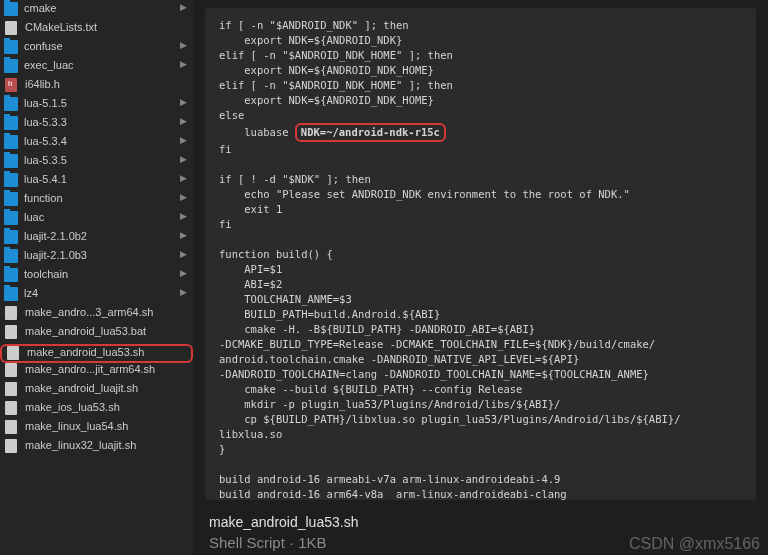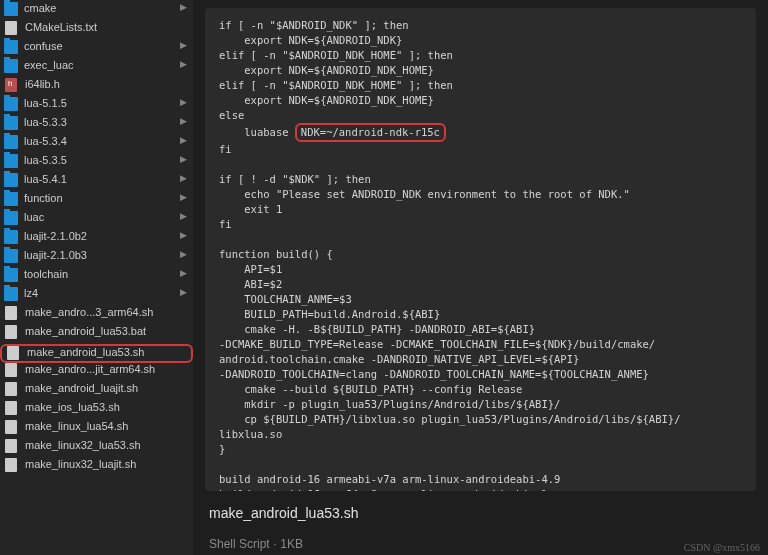--- a/index.html
+++ b/index.html
@@ -81,36 +81,36 @@
     overflow: hidden;
     position: relative;
     flex: 1;
   }
   .highlight-box {
     border: 2px solid #d63838;
     border-radius: 6px;
     padding: 0 4px;
     display: inline-block;
     line-height: 15px;
+    font-weight: bold;
   }
   .footer {
     padding: 14px 16px 4px 16px;
   }
   .footer-title {
     color: #e0e0e0; font-size: 14px; font-weight: 500;
   }
   .footer-sub {
-    color: #8a8a8a; font-size: 12px; margin-top: 16px;
+    color: #8a8a8a; font-size: 15px; margin-top: 4px;
   }
   .watermark {
     position: fixed;
     bottom: 2px; right: 8px;
     color: rgba(200,200,200,0.4);
-    font-size: 10px;
-    font-family: Liberation Serif, serif;
+    font-size: 16px;
   }
 </style>
 </head>
 <body>
 
 <div class="sidebar" id="sidebar">
     <div class="file-item">
       <div class="folder-icon"></div>
       <span class="label">cmake</span>
       <span class="chevron">▶</span>
@@ -208,24 +208,20 @@
       <div class="file-icon file"></div>
       <span class="label">make_android_luajit.sh</span>
     </div>
     <div class="file-item">
       <div class="file-icon file"></div>
       <span class="label">make_ios_lua53.sh</span>
     </div>
     <div class="file-item">
       <div class="file-icon file"></div>
       <span class="label">make_linux_lua54.sh</span>
-    </div>
-    <div class="file-item">
-      <div class="file-icon file"></div>
-      <span class="label">make_linux32_lua53.sh</span>
     </div>
     <div class="file-item">
       <div class="file-icon file"></div>
       <span class="label">make_linux32_luajit.sh</span>
     </div>
     <div class="file-item"></div>
   </div>
 
 <div class="main">
   <div class="code-pane"><span>if [ -n "$ANDROID_NDK" ]; then

